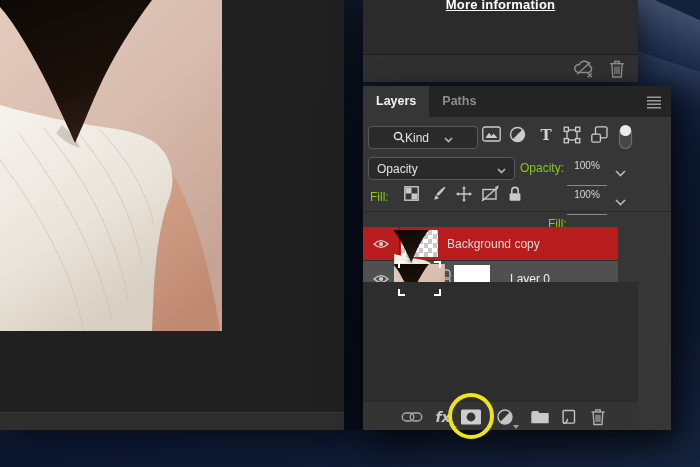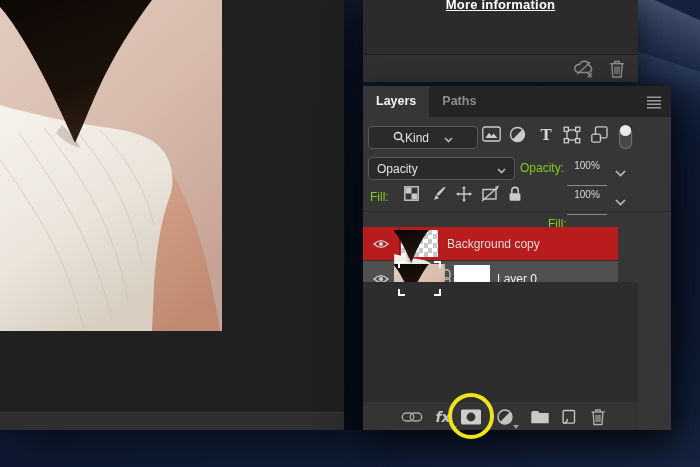--- a/index.html
+++ b/index.html
@@ -62,21 +62,21 @@
   .checker { background:repeating-conic-gradient(#ffffff 0% 25%, #c8c8c8 0% 50%) 0 0/9px 9px; }
   .thumb svg { position:absolute; inset:0; width:100%; height:100%; }
   .corner { position:absolute; width:7px; height:7px; border:0 solid #ffffff; z-index:3; }
   .c-tl { left:-3px; top:-3px;  border-left-width:2px; border-top-width:2px; }
   .c-tr { right:-3px; top:-3px; border-right-width:2px; border-top-width:2px; }
   .c-bl { left:-3px; bottom:-3px; border-left-width:2px; border-bottom-width:2px; }
   .c-br { right:-3px; bottom:-3px; border-right-width:2px; border-bottom-width:2px; }
   .mask-thumb { width:36px; height:28px; background:#ffffff; margin-left:3px; flex:none; cursor:pointer; }
   .chain-cell { margin:0 0 0 4px; display:flex; align-items:center; cursor:pointer; }
   .layer-name { margin-left:9px; font-size:12px; color:#dcdcdc; white-space:nowrap; }
-  .layer-row.selected .layer-name { color:#efefef; margin-left:7px; }
+  .layer-row.selected .layer-name { color:#efefef; margin-left:20px; }
 
   .empty-area { position:absolute; left:0; top:196px; width:275px; height:119px; background:#2d2d2d; }
 
   .footer-bar { position:absolute; left:0; top:315px; width:275px; height:29px; background:#343434; border-top:1px solid #2a2a2a; }
   .fbtn { position:absolute; top:15px; transform:translate(-50%,-50%); cursor:pointer; display:flex; align-items:center; }
   .fx-label { font-style:italic; font-weight:bold; font-size:14px; color:#c6c6c6; font-family:"DejaVu Sans",sans-serif; }
   .mini-tri { position:absolute; width:0; height:0; border-left:3.5px solid transparent; border-right:3.5px solid transparent;
     border-top:4.5px solid #9d9d9d; }
 
   .annotation-circle { position:absolute; left:448px; top:393px; width:46px; height:46px; border:4px solid #f0e418;

